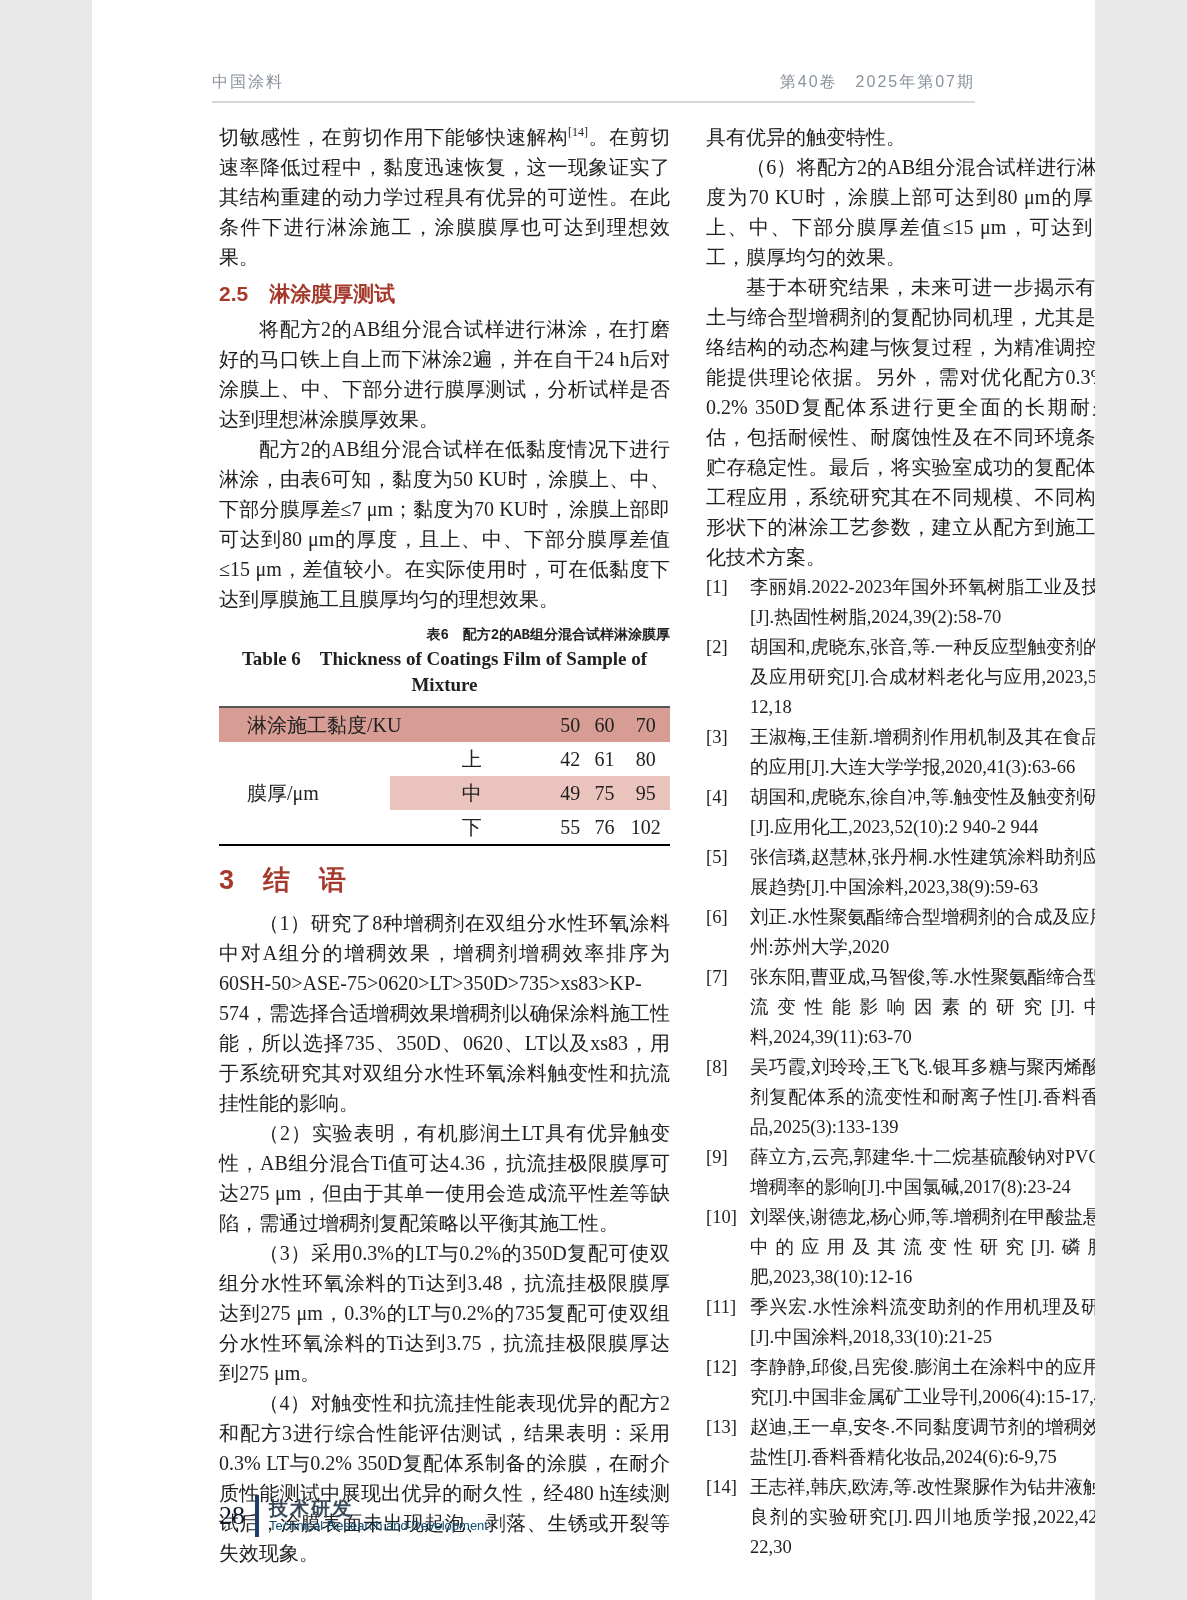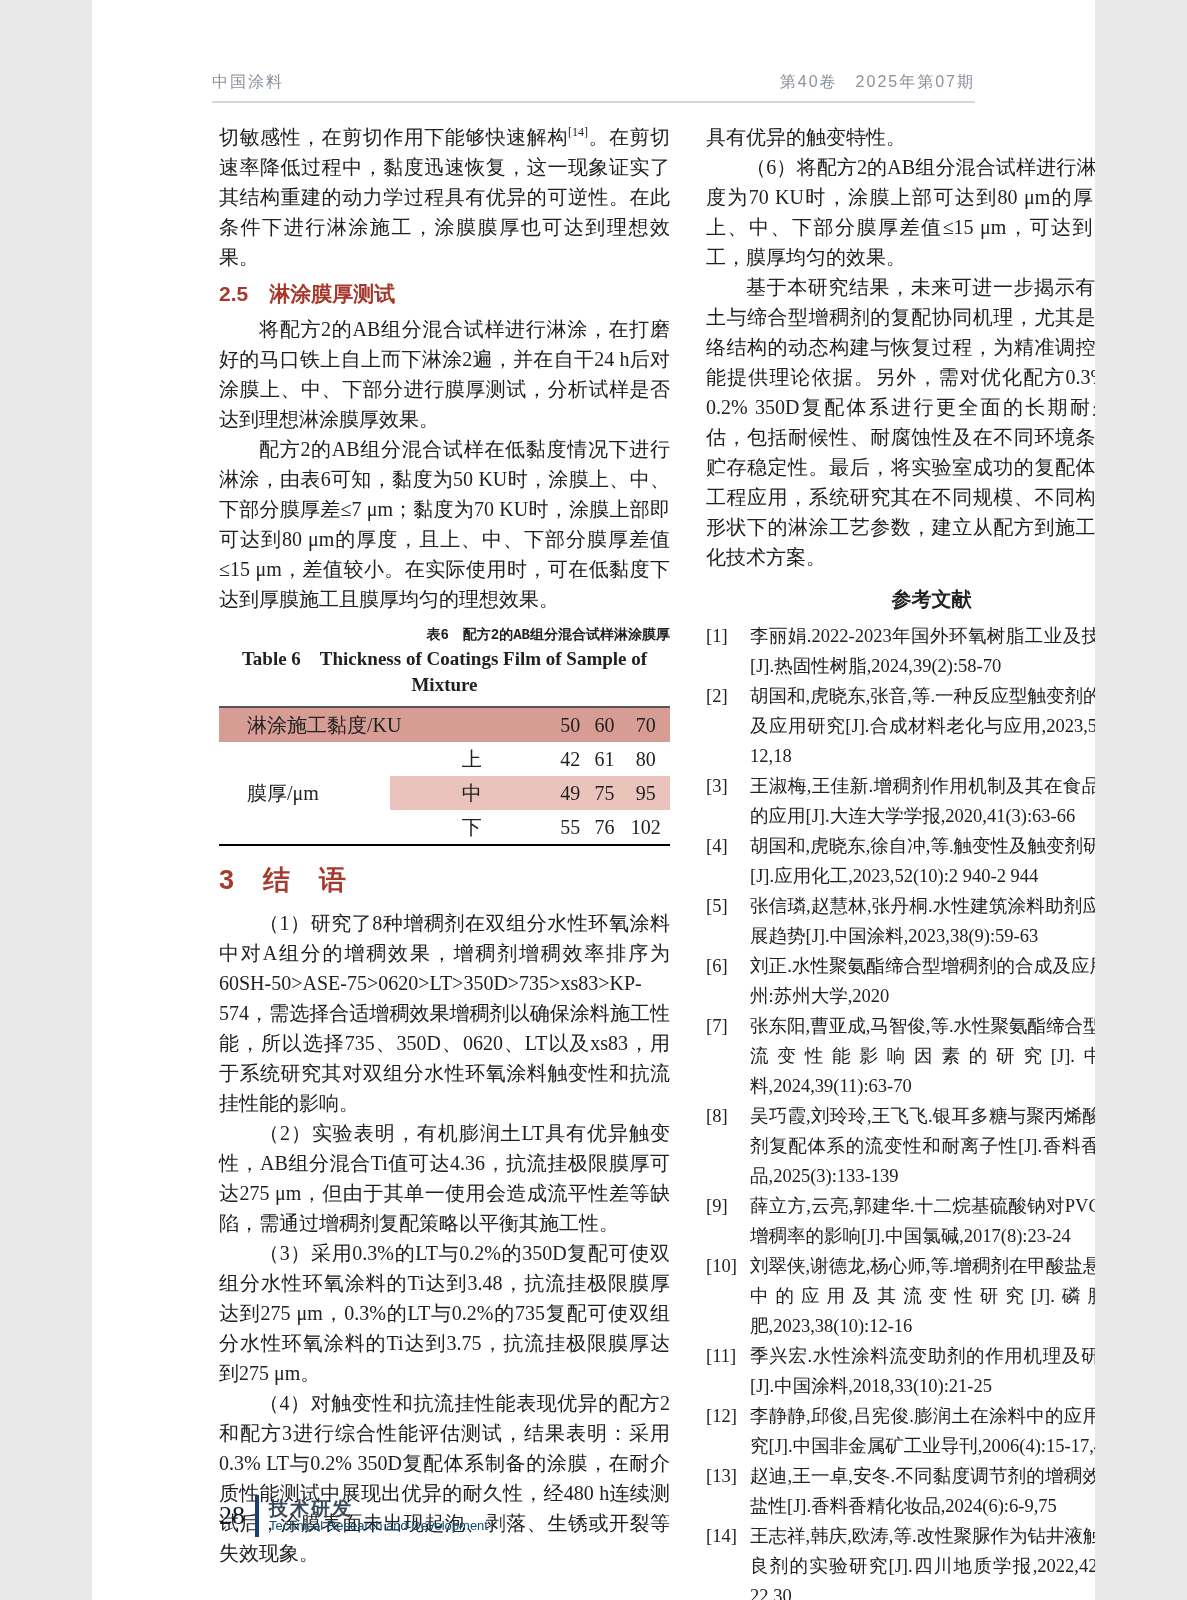--- a/index.html
+++ b/index.html
@@ -148,21 +148,20 @@
       <p class="indent">（4）对触变性和抗流挂性能表现优异的配方2和配方3进行综合性能评估测试，结果表明：采用0.3% LT与0.2% 350D复配体系制备的涂膜，在耐介质性能测试中展现出优异的耐久性，经480 h连续测试后，涂膜表面未出现起泡、剥落、生锈或开裂等失效现象。</p>
 
     </div>
 
     <div class="col">
 
       <p>具有优异的触变特性。</p>
       <p class="indent">（6）将配方2的AB组分混合试样进行淋涂，黏度为70 KU时，涂膜上部可达到80 μm的厚度，且上、中、下部分膜厚差值≤15 μm，可达到厚膜施工，膜厚均匀的效果。</p>
       <p class="indent">基于本研究结果，未来可进一步揭示有机膨润土与缔合型增稠剂的复配协同机理，尤其是微观网络结构的动态构建与恢复过程，为精准调控流变性能提供理论依据。另外，需对优化配方0.3% LT与0.2% 350D复配体系进行更全面的长期耐久性评估，包括耐候性、耐腐蚀性及在不同环境条件下的贮存稳定性。最后，将实验室成功的复配体系推向工程应用，系统研究其在不同规模、不同构件几何形状下的淋涂工艺参数，建立从配方到施工的一体化技术方案。</p>
 
-      <div class="ref-heading">参考文献</div>
 
       <ul class="refs">
         <li><span class="ref-num">[1]</span><span>李丽娟.2022-2023年国外环氧树脂工业及技术进展[J].热固性树脂,2024,39(2):58-70</span></li>
         <li><span class="ref-num">[2]</span><span>胡国和,虎晓东,张音,等.一种反应型触变剂的触变性及应用研究[J].合成材料老化与应用,2023,52(5):11-12,18</span></li>
         <li><span class="ref-num">[3]</span><span>王淑梅,王佳新.增稠剂作用机制及其在食品加工中的应用[J].大连大学学报,2020,41(3):63-66</span></li>
         <li><span class="ref-num">[4]</span><span>胡国和,虎晓东,徐自冲,等.触变性及触变剂研究进展[J].应用化工,2023,52(10):2 940-2 944</span></li>
         <li><span class="ref-num">[5]</span><span>张信璘,赵慧林,张丹桐.水性建筑涂料助剂应用及发展趋势[J].中国涂料,2023,38(9):59-63</span></li>
         <li><span class="ref-num">[6]</span><span>刘正.水性聚氨酯缔合型增稠剂的合成及应用[D].苏州:苏州大学,2020</span></li>
         <li><span class="ref-num">[7]</span><span>张东阳,曹亚成,马智俊,等.水性聚氨酯缔合型增稠剂流变性能影响因素的研究[J].中国涂料,2024,39(11):63-70</span></li>
         <li><span class="ref-num">[8]</span><span>吴巧霞,刘玲玲,王飞飞.银耳多糖与聚丙烯酸类增稠剂复配体系的流变性和耐离子性[J].香料香精化妆品,2025(3):133-139</span></li>

